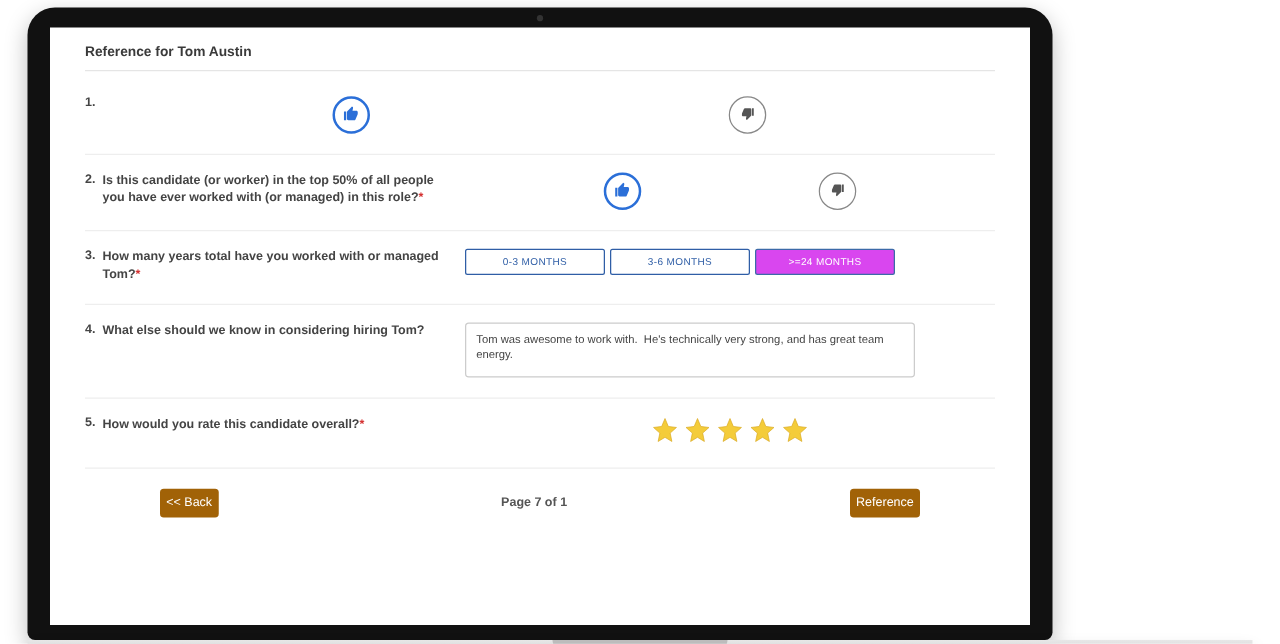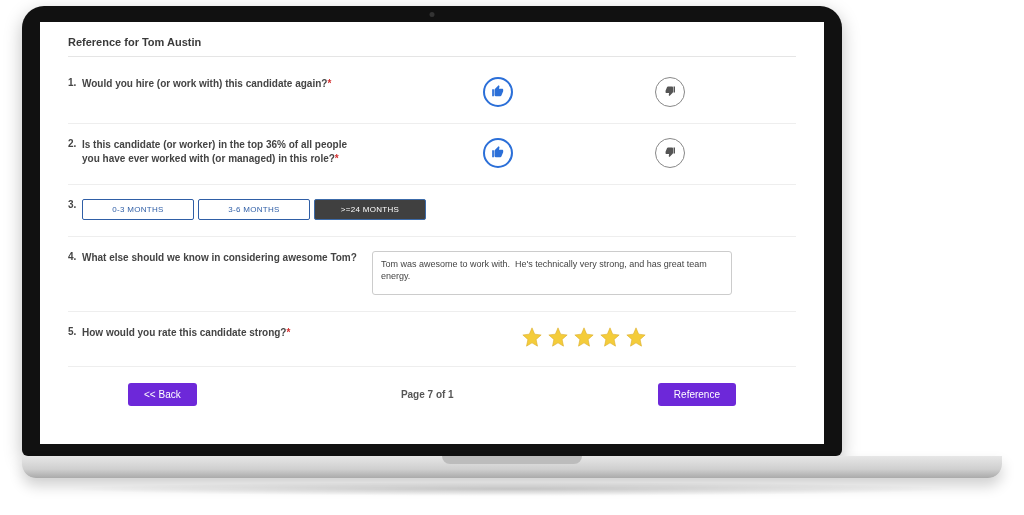--- a/index.html
+++ b/index.html
@@ -13,21 +13,21 @@
     height: 515px;
     overflow: hidden;
   }
   
   .laptop {
     position: relative;
     margin-top: 6px;
   }
   .screen-bezel {
     width: 820px;
-    height: 450px;
+    height: 506px;
     background: #111;
     border-radius: 22px 22px 6px 6px;
     padding: 16px 18px 12px 18px;
     box-shadow: 0 6px 18px rgba(0,0,0,0.25);
     position: relative;
   }
   .camera {
     position: absolute;
     top: 6px; left: 50%;
     transform: translateX(-50%);
@@ -147,21 +147,21 @@
     font-size: 8px;
     letter-spacing: 0.3px;
     padding: 5px 0;
     width: 112px;
     text-align: center;
     cursor: pointer;
     background: #fff;
     border-radius: 2px;
   }
   .dur-opt.selected {
-    background: #404040;
+    background: #d946ef;
     border-color: #3c6aa8;
     color: #fff;
   }
   
   .free-text {
     width: 360px;
     min-height: 44px;
     border: 1px solid #ccc;
     border-radius: 3px;
     padding: 6px 8px;
@@ -185,25 +185,25 @@
     stroke-width: 0.6;
   }
   
   .footer {
     display: flex;
     align-items: center;
     justify-content: space-between;
     padding: 10px 60px 0 60px;
   }
   .btn {
-    background: #6d28d9;
+    background: #a16207;
     color: #fff;
     border: none;
     font-size: 10px;
-    padding: 6px 16px;
+    padding: 6px 5px;
     border-radius: 3px;
     cursor: pointer;
   }
   .pager {
     font-size: 10px;
     font-weight: bold;
     color: #555;
   }
 </style>
 </head>
@@ -212,23 +212,20 @@
 <div class="laptop">
   <div class="screen-bezel">
     <div class="camera"></div>
     <div class="screen">
       <div class="content">
 
         <div class="page-title">Reference for Tom Austin</div>
 
         <div class="question">
           <div class="q-num">1.</div>
-          <div class="q-text">
-            <span>Would you hire (or work with) this candidate again?</span><span class="req">*</span>
-          </div>
           <div class="q-answer thumbs">
             <div class="thumb-btn thumb-up">
               <span>
                 <svg viewBox="0 0 24 24" width="14" height="14">
                     <path d="M2 21h3V9H2v12zm19-11c0-1.1-.9-2-2-2h-5.3l.8-3.8v-.3c0-.4-.2-.8-.4-1.1L13 2 6.6 8.6C6.2 9 6 9.5 6 10v9c0 1.1.9 2 2 2h8c.8 0 1.5-.5 1.8-1.2l2.9-6.8c.1-.3.2-.6.2-.9V10z"></path>
                   </svg>
               </span>
             </div>
             <div class="thumb-btn thumb-down">
               <span>
@@ -236,21 +233,21 @@
                     <path d="M22 3h-3v12h3V3zM3 14c0 1.1.9 2 2 2h5.3l-.8 3.8v.3c0 .4.2.8.4 1.1L11 22l6.4-6.6c.4-.4.6-.9.6-1.4V5c0-1.1-.9-2-2-2H8c-.8 0-1.5.5-1.8 1.2L3.3 11c-.1.3-.2.6-.2.9V14z"></path>
                   </svg>
               </span>
             </div>
           </div>
         </div>
 
         <div class="question">
           <div class="q-num">2.</div>
           <div class="q-text">
-            <span>Is this candidate (or worker) in the top 36% of all people you have ever worked with (or managed) in this role?</span><span class="req">*</span>
+            <span>Is this candidate (or worker) in the top 50% of all people you have ever worked with (or managed) in this role?</span><span class="req">*</span>
           </div>
           <div class="q-answer thumbs">
             <div class="thumb-btn thumb-up">
               <span>
                 <svg viewBox="0 0 24 24" width="14" height="14">
                     <path d="M2 21h3V9H2v12zm19-11c0-1.1-.9-2-2-2h-5.3l.8-3.8v-.3c0-.4-.2-.8-.4-1.1L13 2 6.6 8.6C6.2 9 6 9.5 6 10v9c0 1.1.9 2 2 2h8c.8 0 1.5-.5 1.8-1.2l2.9-6.8c.1-.3.2-.6.2-.9V10z"></path>
                   </svg>
               </span>
             </div>
             <div class="thumb-btn thumb-down">
@@ -258,43 +255,46 @@
                 <svg viewBox="0 0 24 24" width="12" height="12">
                     <path d="M22 3h-3v12h3V3zM3 14c0 1.1.9 2 2 2h5.3l-.8 3.8v.3c0 .4.2.8.4 1.1L11 22l6.4-6.6c.4-.4.6-.9.6-1.4V5c0-1.1-.9-2-2-2H8c-.8 0-1.5.5-1.8 1.2L3.3 11c-.1.3-.2.6-.2.9V14z"></path>
                   </svg>
               </span>
             </div>
           </div>
         </div>
 
         <div class="question">
           <div class="q-num">3.</div>
+          <div class="q-text">
+            <span>How many years total have you worked with or managed Tom?</span><span class="req">*</span>
+          </div>
           <div class="q-answer">
             <div class="durations">
               <div class="dur-opt">0-3 MONTHS</div>
               <div class="dur-opt">3-6 MONTHS</div>
               <div class="dur-opt selected">&gt;=24 MONTHS</div>
             </div>
           </div>
         </div>
 
         <div class="question">
           <div class="q-num">4.</div>
           <div class="q-text">
-            <span>What else should we know in considering awesome Tom?</span>
+            <span>What else should we know in considering hiring Tom?</span>
           </div>
           <div class="q-answer">
             <textarea class="free-text" style="">Tom was awesome to work with.  He's technically very strong, and has great team energy.</textarea>
           </div>
         </div>
 
         <div class="question">
           <div class="q-num">5.</div>
           <div class="q-text">
-            <span>How would you rate this candidate strong?</span><span class="req">*</span>
+            <span>How would you rate this candidate overall?</span><span class="req">*</span>
           </div>
           <div class="q-answer stars">
             <span class="star"><svg viewBox="0 0 24 24">
                   <path d="M12 2l2.9 6.9L22 9.8l-5.5 4.9L18 22l-6-3.6L6 22l1.5-7.3L2 9.8l7.1-.9L12 2z"></path>
                 </svg></span>
             <span class="star"><svg viewBox="0 0 24 24">
                   <path d="M12 2l2.9 6.9L22 9.8l-5.5 4.9L18 22l-6-3.6L6 22l1.5-7.3L2 9.8l7.1-.9L12 2z"></path>
                 </svg></span>
             <span class="star"><svg viewBox="0 0 24 24">
                   <path d="M12 2l2.9 6.9L22 9.8l-5.5 4.9L18 22l-6-3.6L6 22l1.5-7.3L2 9.8l7.1-.9L12 2z"></path>

